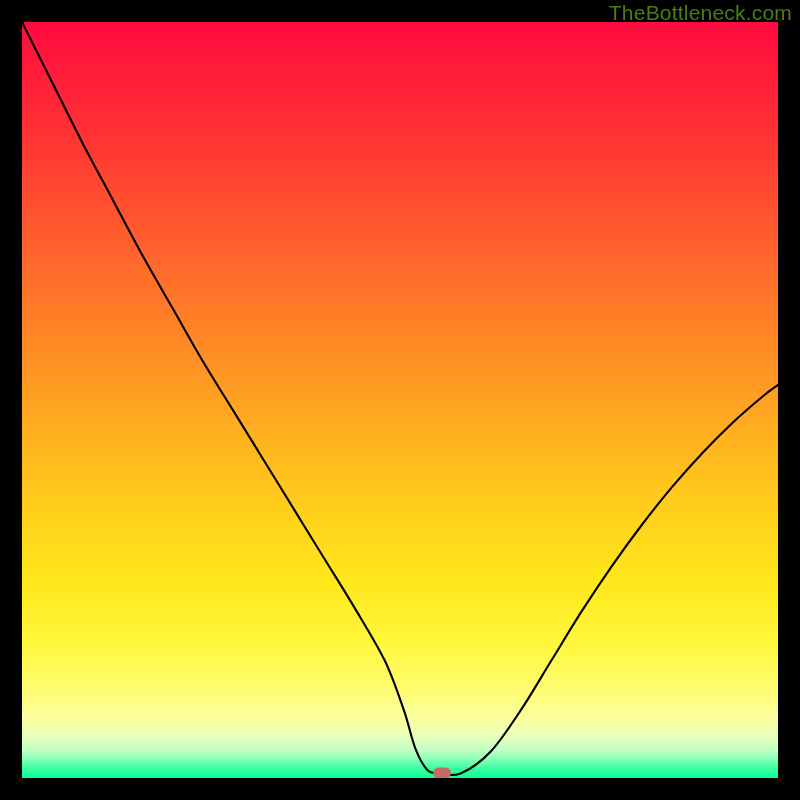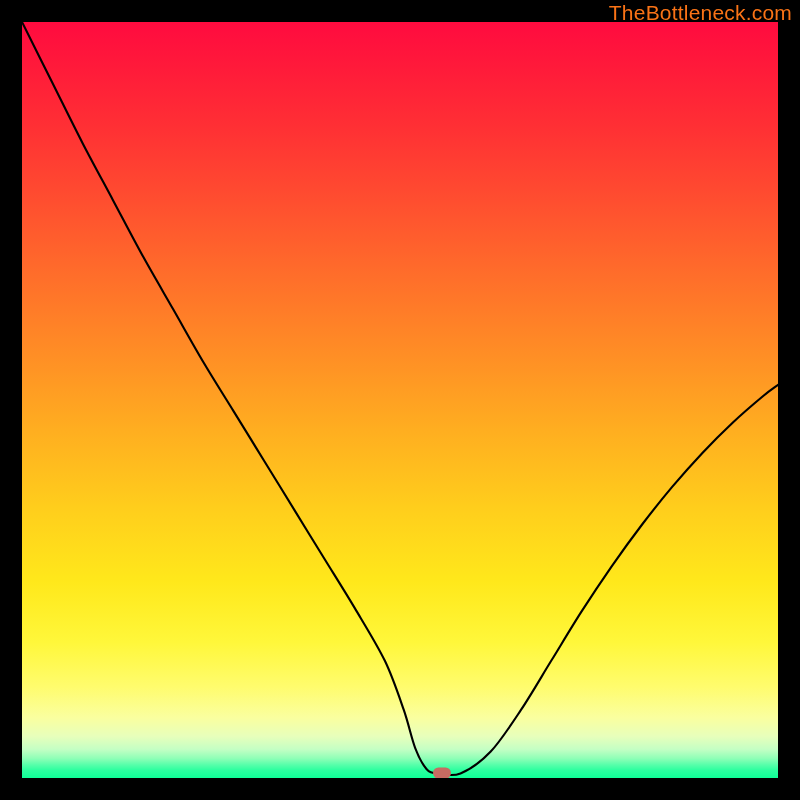--- a/index.html
+++ b/index.html
@@ -76,14 +76,14 @@
 <body>
 
 <div class="frame">
   <div class="plot">
     <div class="gradient"></div>
     <svg class="curve" viewBox="0 0 100 100" preserveAspectRatio="none">
       <path id="curve-path" fill="none" stroke-width="0.28" stroke-linejoin="round" stroke-linecap="round" d="M0,0 C 0.64,1.28 2.7199999999999998,5.4399999999999995 4,8 C 5.28,10.56 6.72,13.52 8,16 C 9.28,18.48 10.72,21.1 12,23.5 C 13.28,25.9 14.72,28.68 16,31 C 17.28,33.32 18.72,35.76 20,38 C 21.28,40.24 22.72,42.83999999999999 24,44.99999999999999 C 25.28,47.16 26.720000000000002,49.42 28.000000000000004,51.5 C 29.280000000000005,53.58 30.72,55.92 32,58 C 33.28,60.08 34.72,62.42 36,64.5 C 37.28,66.58 38.72,68.92 40,71 C 41.28,73.08 42.72,75.34 44,77.5 C 45.28,79.66 46.96,82.34 48,84.5 C 49.04,86.66 49.86,89.16 50.5,91 C 51.14,92.84 51.52,94.752 52,96 C 52.48,97.248 53.019999999999996,98.256 53.5,98.8 C 53.980000000000004,99.344 54.28000000000001,99.304 55.00000000000001,99.4 C 55.720000000000006,99.49600000000001 56.879999999999995,99.864 57.99999999999999,99.4 C 59.11999999999999,98.936 60.72,97.844 62,96.5 C 63.28,95.156 64.72,92.92 66,91 C 67.28,89.08 68.72,86.58 70,84.5 C 71.28,82.42 72.72,80 74,78 C 75.28,76 76.72,73.84 78,72 C 79.28,70.16 80.72,68.18 82,66.5 C 83.28,64.82 84.72,63.02 86,61.5 C 87.28,59.98 88.72,58.36 90,57 C 91.28,55.64 92.72,54.2 94,53 C 95.28,51.8 97.04,50.3 98,49.5 C 98.96,48.7 99.68,48.24 100,48" stroke="#000000"></path>
     </svg>
     <div id="marker" class="marker" style="left: 419.58px; top: 751.464px; background: rgb(198, 107, 98);"></div>
   </div>
-  <div class="watermark" style="color: #f97316; margin-left: 48px;">TheBottleneck.com</div>
+  <div class="watermark" style="color: #4d7c0f; margin-left: 48px;">TheBottleneck.com</div>
 </div>
 
 </body></html>

